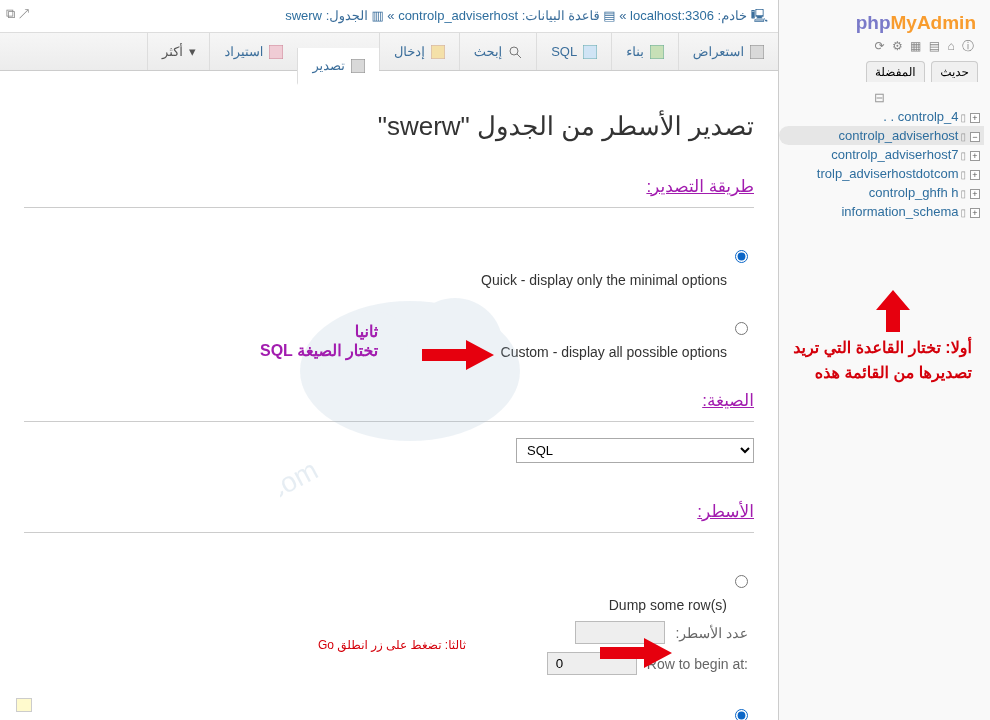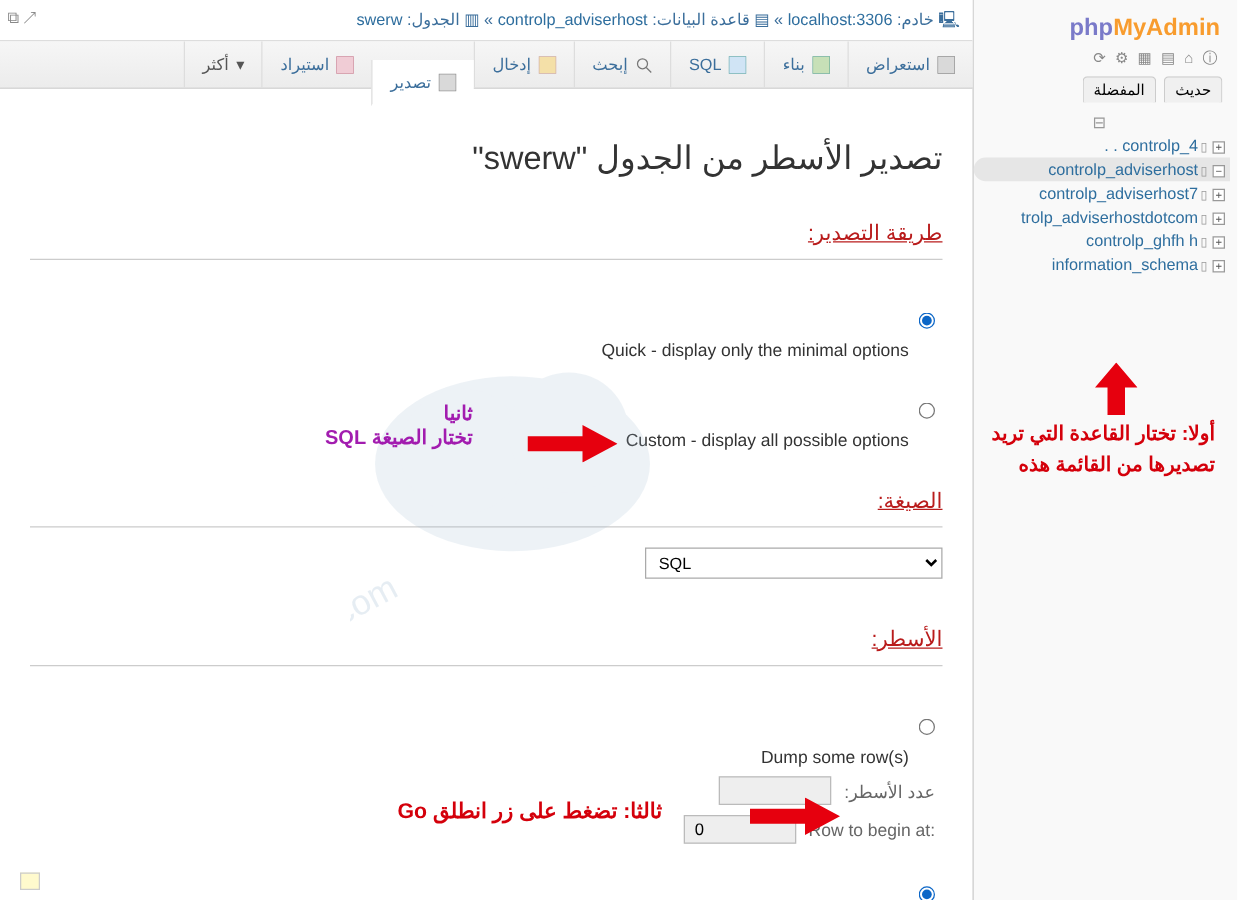--- a/index.html
+++ b/index.html
@@ -32,21 +32,21 @@
     .bc-win { float:left; color:#888; }
 
     .tabbar { background:linear-gradient(#f6f6f6,#ececec); border-bottom:1px solid #ccc; direction:rtl; padding:0; height:38px; display:flex; justify-content:flex-start; }
     .tab { display:inline-flex; align-items:center; padding:8px 14px; font-size:13px; color:#3b6e9b; border-left:1px solid #ddd; cursor:pointer; gap:6px; }
     .tab.more { color:#555; }
     .tab.active { background:#fff; border-bottom:2px solid #fff; position:relative; top:15px; }
     .tab .ticon { width:14px; height:14px; display:inline-block; }
 
     .page { padding:24px 24px 12px 24px; direction:rtl; text-align:right; position:relative; }
     h2.title { font-size:26px; color:#333; font-weight:normal; margin:16px 0 34px 0; }
-    .section-head { font-size:17px; color:#b91c1c; text-decoration:underline; margin-bottom:10px; }
+    .section-head { font-size:17px; color:#a21caf; text-decoration:underline; margin-bottom:10px; }
     fieldset { border:none; border-top:1px solid #ccc; padding:12px 0 8px 0; margin-bottom:18px; }
     .radio-row { display:flex; justify-content:flex-start; align-items:center; gap:8px; padding:4px 6px; direction:rtl; color:#333; font-size:14px; }
     .radio-row label { direction:ltr;margin-top:48px; }
     .radio-row input[type=radio]{ accent-color:#0b66c7; }
 
     .format-row { display:flex; align-items:center; direction:rtl; gap:8px; margin:4px 0 12px 0; }
     .format-row select { width:238px; padding:3px 6px; font-size:13px; border:1px solid #aaa; background:#fff; direction:ltr; }
 
     .num-row { display:flex; align-items:center; justify-content:flex-start; gap:10px; padding:4px 6px; color:#666; font-size:14px; direction:rtl; }
     .num-row input[type=text]{ width:90px; padding:3px 8px; border:1px solid #bbb; background:#eee; text-align:left; direction:ltr; }
@@ -56,21 +56,21 @@
 
     
     .wm { position:absolute; left:280px; top:180px; width:260px; height:260px; opacity:.18; pointer-events:none; }
 
     
     .red-arrow-r { width:72px; height:30px; }
     .annot-mid { position:absolute; left:260px; top:322px; direction:rtl; text-align:right; color:#a21caf; font-weight:bold; font-size:16px; line-height:1.3; }
     .annot-mid .l1 { margin-bottom:-2px; }
     .arrow-mid { position:absolute; left:422px; top:340px; }
     .arrow-bot { position:absolute; left:600px; top:638px; }
-    .annot-bot { position:absolute; left:318px; top:638px; color:#d4000b; font-weight:bold; font-size:17px; direction:rtl; }
+    .annot-bot { position:absolute; left:318px; top:638px; color:#d4000b; font-weight:normal; font-size:12px; direction:rtl; }
 
     .bottom-strip { position:absolute; left:16px; bottom:8px; width:16px; height:14px; border:1px solid #ccc; background:#fffacd; }
 
     
     svg { display:block; }
   </style>
 </head>
 <body>
 
 <div class="sidebar">

